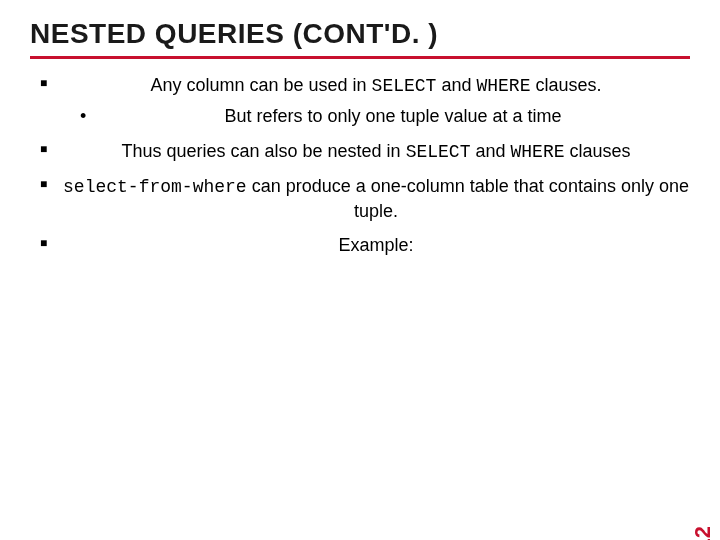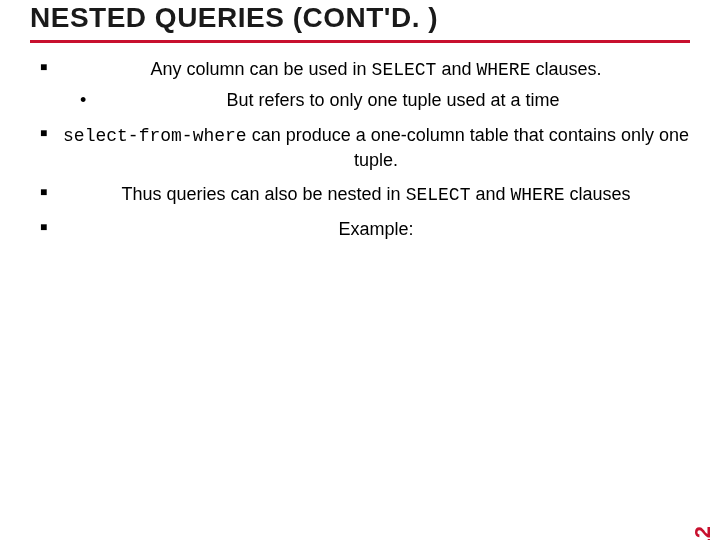--- a/index.html
+++ b/index.html
@@ -11,21 +11,21 @@
     font-family: Arial, Helvetica, sans-serif;
     color: #000;
     overflow: hidden;
     position: relative;
   }
   .slide {
     width: 720px;
     height: 540px;
     position: relative;
     box-sizing: border-box;
-    padding: 2px 30px 0 30px;
+    padding: 18px 30px 0 30px;
   }
   .title {
     font-family: "Arial Black", Arial, sans-serif;
     font-weight: 900;
     font-size: 28px;
     letter-spacing: 0.5px;
     color: #1a1a1a;
     margin: 0 0 6px 0;
   }
   .rule {
@@ -110,31 +110,31 @@
 
   <h1 class="title">NESTED QUERIES (CONT'D. )</h1>
   <div class="rule"></div>
 
   <ul class="top">
 
     <li>
       <span>Any column can be used in </span><span class="mono">SELECT</span><span> and </span><span class="mono">WHERE</span><span> clauses.</span>
       <ul class="sub">
         <li>
-          <span class="italic">But</span><span> refers to only one tuple used at a time</span>
+          <span class="italic">But</span><span> refers to only one tuple value at a time</span>
         </li>
       </ul>
     </li>
 
     <li>
-      <span class="mono">select-from-where</span><span> can produce a one-column table that contains only one tuple.</span>
+      <span>Thus queries can also be nested in </span><span class="mono">SELECT</span><span> and </span><span class="mono">WHERE</span><span> clauses</span>
     </li>
 
     <li>
-      <span>Thus queries can also be nested in </span><span class="mono">SELECT</span><span> and </span><span class="mono">WHERE</span><span> clauses</span>
+      <span class="mono">select-from-where</span><span> can produce a one-column table that contains only one tuple.</span>
     </li>
 
     <li>
       <span>Example:</span>
     </li>
 
   </ul>
 
 
 

